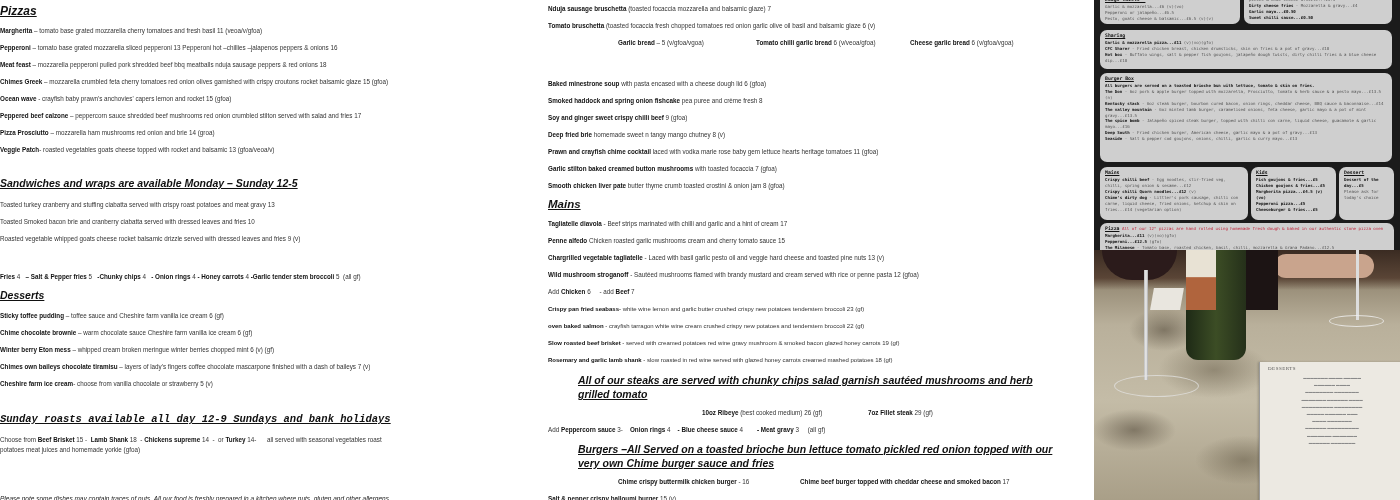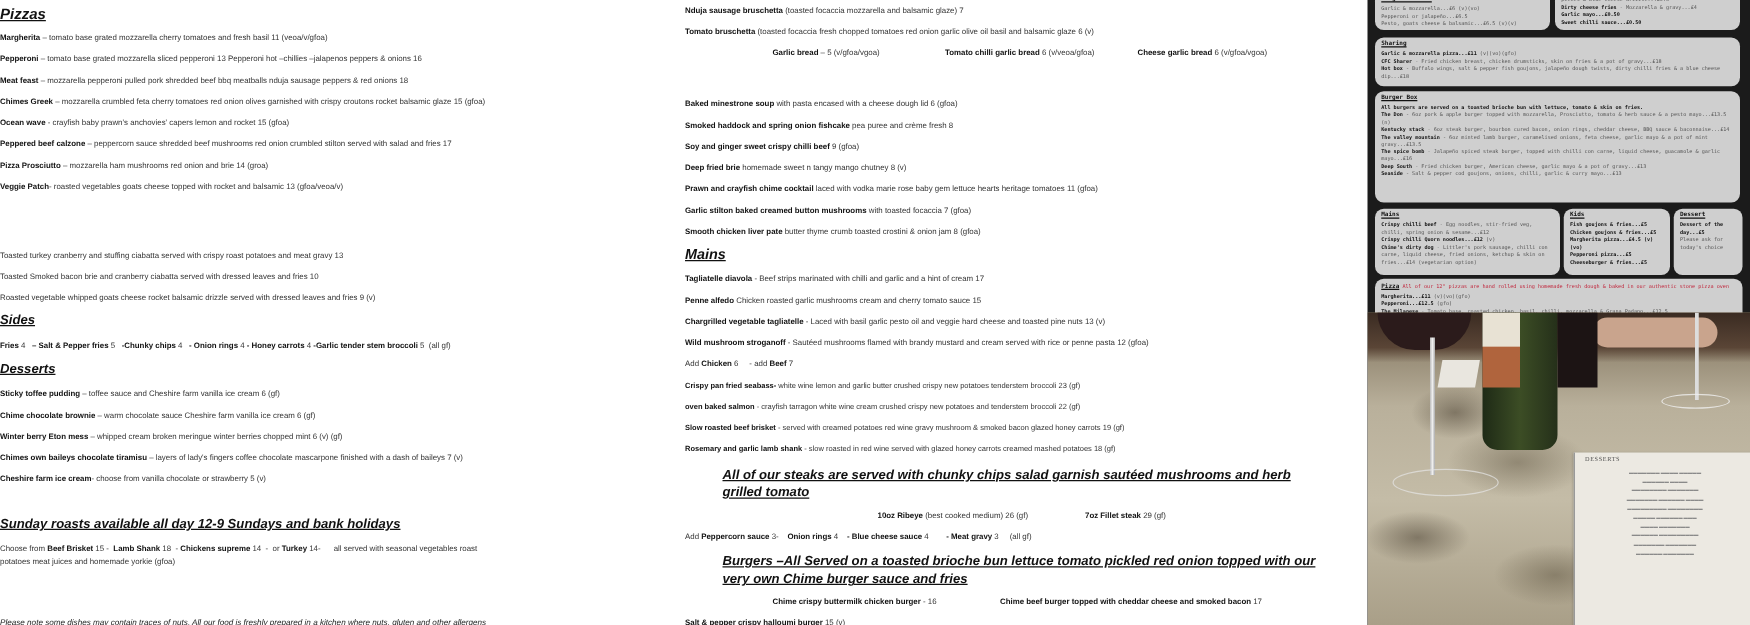--- a/index.html
+++ b/index.html
@@ -14,21 +14,21 @@
   .menu { text-align: left; font-size: 6.3px; line-height: 1; }
   .menu .h { font-weight: bold; font-style: italic; text-decoration: underline; color: #111; }
   .menu .item { position: absolute; left: 0; right: 0; white-space: nowrap; color: #333; }
   .menu b { color: #111; }
 
   
   .l-title { position: absolute; left: 0; right: 0; top: 5px; font-size: 12px; }
   .l-sand { position: absolute; left: 0; right: 0; top: 178px; font-size: 10.5px; }
   .l-sides { position: absolute; left: 0; right: 0; top: 251px; font-size: 10.5px; }
   .l-desserts { position: absolute; left: 0; right: 0; top: 290px; font-size: 10.5px; }
-  .l-sunday { position: absolute; left: 0; right: 0; top: 414px; font-size: 10.5px; }
+  .l-sunday { position: absolute; left: 0; right: 0; top: 414px; font-size: 10.5px; font-family: Liberation Mono, monospace; }
   .l-note { position: absolute; left: 0; right: 0; top: 496px; font-size: 6.5px; font-style: italic; color: #222; white-space: nowrap; }
 
   
   .m-h { position: absolute; left: 0; right: 0; font-size: 11.5px; }
   .m-h2 { position: absolute; left: 30px; right: 30px; font-size: 10.5px; line-height: 1.35; white-space: normal; }
 
   .garlic-row { position: absolute; top: 40px; left: 0; right: 0; font-size: 6.3px; color:#333; }
   .garlic-row span.c { position: absolute; white-space: nowrap; }
 
   
@@ -69,25 +69,25 @@
 
   <div class="item" style="top:28px"><b>Margherita</b><span> – tomato base grated mozzarella cherry tomatoes and fresh basil 11 (veoa/v/gfoa)</span></div>
   <div class="item" style="top:45px"><b>Pepperoni</b><span> – tomato base grated mozzarella sliced pepperoni   13 Pepperoni hot –chillies –jalapenos peppers &amp; onions 16</span></div>
   <div class="item" style="top:62px"><b>Meat feast</b><span> – mozzarella pepperoni pulled pork shredded beef bbq meatballs nduja sausage peppers &amp; red onions 18</span></div>
   <div class="item" style="top:79px"><b>Chimes Greek</b><span> – mozzarella crumbled feta cherry tomatoes red onion olives garnished with crispy croutons rocket balsamic glaze 15 (gfoa)</span></div>
   <div class="item" style="top:96px"><b>Ocean wave</b><span> -  crayfish baby prawn's anchovies' capers lemon and rocket 15 (gfoa)</span></div>
   <div class="item" style="top:113px"><b>Peppered beef calzone</b><span> –  peppercorn sauce shredded beef mushrooms red onion crumbled stilton served with salad and fries 17</span></div>
   <div class="item" style="top:130px"><b>Pizza Prosciutto</b><span> – mozzarella ham mushrooms red onion and brie 14 (groa)</span></div>
   <div class="item" style="top:147px"><b>Veggie Patch</b><span>- roasted vegetables goats cheese topped with rocket and balsamic 13 (gfoa/veoa/v)</span></div>
 
+  <div class="h l-sand">Sandwiches and wraps are available Monday – Sunday 12-5</div>
   <div class="item" style="top:202px">Toasted turkey cranberry and stuffing ciabatta served with crispy roast potatoes and meat gravy 13</div>
   <div class="item" style="top:219px">Toasted Smoked bacon brie and cranberry ciabatta served with dressed leaves and fries 10</div>
   <div class="item" style="top:236px">Roasted vegetable whipped goats cheese rocket balsamic drizzle served with dressed leaves and fries 9 (v)</div>
 
-  <div class="h l-sides">Sides</div>
   <div class="item" style="top:274px; white-space:pre"><b>Fries</b><span> 4</span><b>   – Salt &amp; Pepper fries</b><span> 5</span><b>   -Chunky chips</b><span> 4</span><b>   - Onion rings</b><span> 4</span><b> - Honey carrots</b><span> 4</span><b> -Garlic tender stem broccoli</b><span> 5</span><span>  (all gf)</span></div>
 
   <div class="h l-desserts">Desserts</div>
   <div class="item" style="top:313px"><b>Sticky toffee pudding</b><span> – toffee sauce and Cheshire farm vanilla ice cream 6 (gf)</span></div>
   <div class="item" style="top:330px"><b>Chime chocolate brownie</b><span> – warm chocolate sauce Cheshire farm vanilla ice cream 6 (gf)</span></div>
   <div class="item" style="top:347px"><b>Winter berry Eton mess</b><span> – whipped cream broken meringue winter berries chopped mint 6 (v) (gf)</span></div>
   <div class="item" style="top:364px"><b>Chimes own baileys chocolate tiramisu</b><span> – layers of lady's fingers coffee chocolate mascarpone finished with a dash of baileys 7 (v)</span></div>
   <div class="item" style="top:381px"><b>Cheshire farm ice cream</b><span>- choose from vanilla chocolate or strawberry 5 (v)</span></div>
 
   <div class="h l-sunday">Sunday roasts available all day 12-9 Sundays and bank holidays</div>

